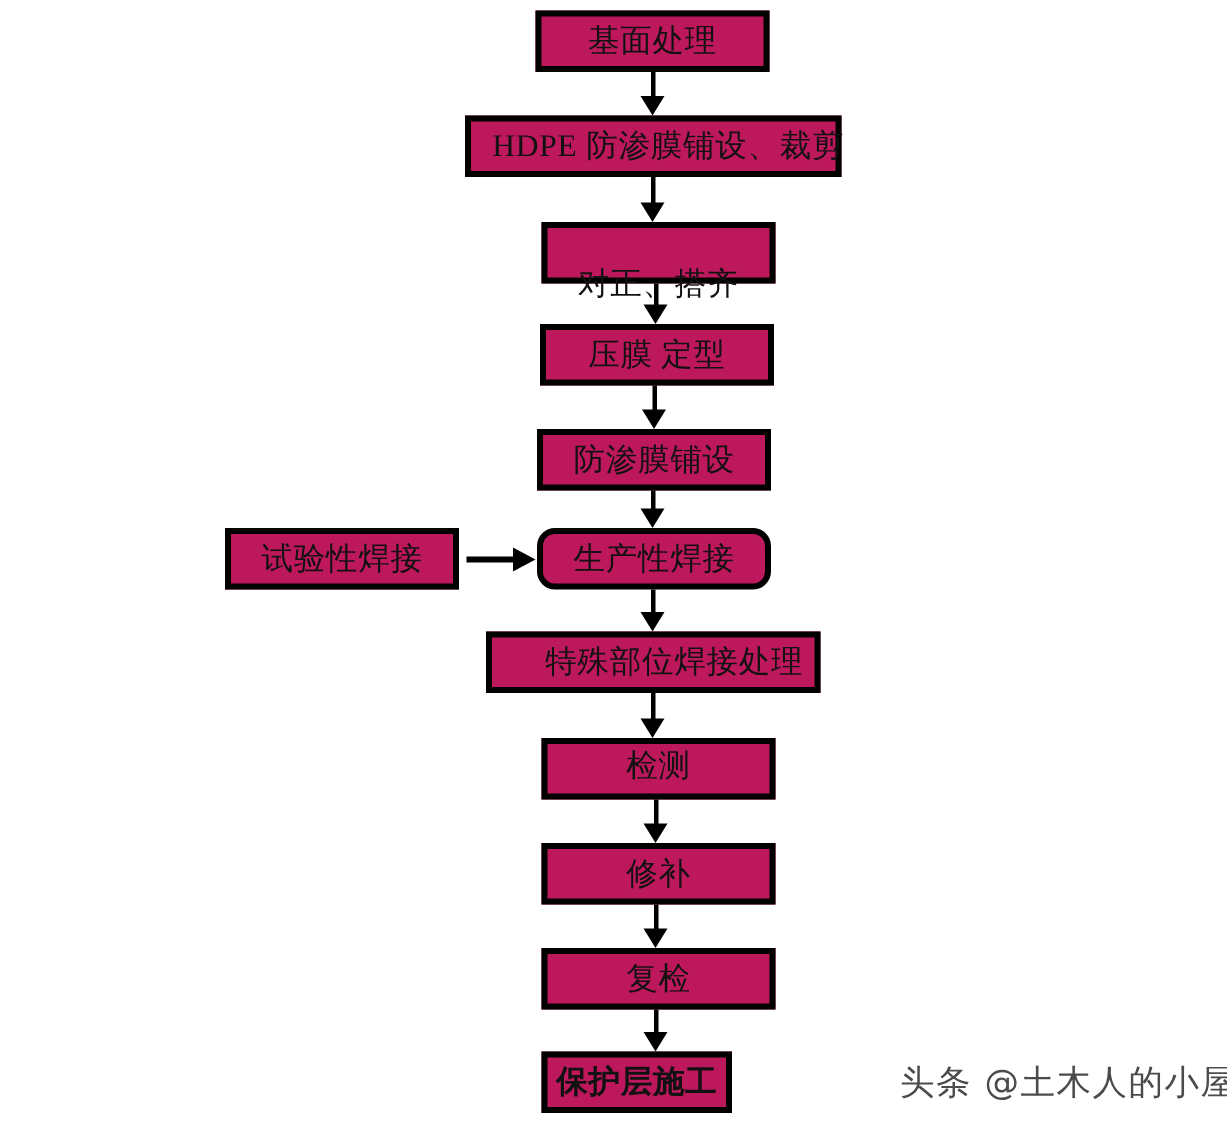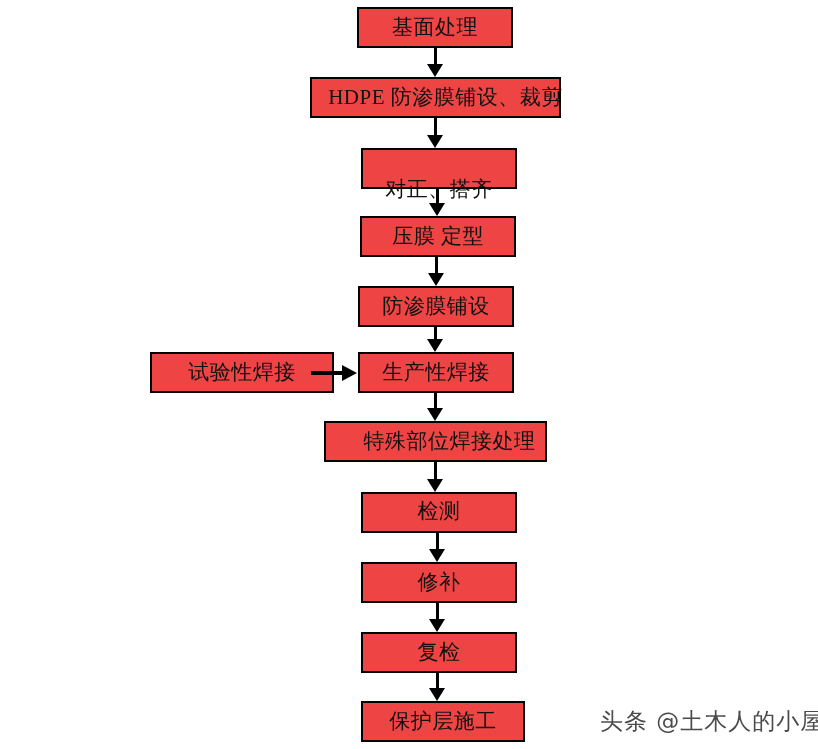--- a/index.html
+++ b/index.html
@@ -15,22 +15,22 @@
   #canvas {
     position: relative;
     width: 818px;
     height: 749px;
     background: #ffffff;
     overflow: hidden;
   }
   .node {
     position: absolute;
     box-sizing: border-box;
-    border: 2px solid #be185d;
-    background: #ef4444;
+    border: 4px solid #be185d;
+    background: #be185d;
     display: flex;
     align-items: center;
     justify-content: center;
     white-space: nowrap;
   }
   .node .node-label {
     font-size: 21px;
     line-height: 1;
     letter-spacing: 0.5px;
     color: #111111;
@@ -105,39 +105,39 @@
       </div>
       <div class="node" style="left: 361px; top: 148px; width: 156px; height: 41px; border-color: rgb(0, 0, 0);">
         <span class="node-label" style="color: rgb(17, 17, 17); margin-top: 41px;">对正、搭齐</span>
       </div>
       <div class="node" style="left: 360px; top: 216px; width: 156px; height: 41px; border-color: rgb(0, 0, 0);">
         <span class="node-label" style="color: rgb(17, 17, 17);">压膜 定型</span>
       </div>
       <div class="node" style="left: 358px; top: 286px; width: 156px; height: 41px; border-color: rgb(0, 0, 0);">
         <span class="node-label" style="color: rgb(17, 17, 17);">防渗膜铺设</span>
       </div>
-      <div class="node" style="left: 150px; top: 352px; width: 184px; height: 41px; border-color: rgb(0, 0, 0);">
+      <div class="node" style="left: 150px; top: 352px; width: 156px; height: 41px; border-color: rgb(0, 0, 0);">
         <span class="node-label" style="color: rgb(17, 17, 17);">试验性焊接</span>
       </div>
-      <div class="node" style="left: 358px; top: 352px; width: 156px; height: 41px; border-color: rgb(0, 0, 0);">
+      <div class="node" style="left: 358px; top: 352px; width: 156px; height: 41px; border-color: rgb(0, 0, 0); border-radius: 12px;">
         <span class="node-label" style="color: rgb(17, 17, 17);">生产性焊接</span>
       </div>
       <div class="node wide" style="left: 324px; top: 421px; width: 223px; height: 41px; border-color: rgb(0, 0, 0);">
         <span class="node-label" style="color: rgb(17, 17, 17); padding-left: 28px;">特殊部位焊接处理</span>
       </div>
       <div class="node" style="left: 361px; top: 492px; width: 156px; height: 41px; border-color: rgb(0, 0, 0);">
         <span class="node-label" style="color: rgb(17, 17, 17); font-family: Liberation Mono, monospace;">检测</span>
       </div>
       <div class="node" style="left: 361px; top: 562px; width: 156px; height: 41px; border-color: rgb(0, 0, 0);">
         <span class="node-label" style="color: rgb(17, 17, 17);">修补</span>
       </div>
       <div class="node" style="left: 361px; top: 632px; width: 156px; height: 41px; border-color: rgb(0, 0, 0);">
         <span class="node-label" style="color: rgb(17, 17, 17);">复检</span>
       </div>
-      <div class="node" style="left: 361px; top: 701px; width: 164px; height: 41px; border-color: rgb(0, 0, 0);">
+      <div class="node" style="left: 361px; top: 701px; width: 127px; height: 41px; border-color: rgb(0, 0, 0); font-weight: bold;">
         <span class="node-label" style="color: rgb(17, 17, 17);">保护层施工</span>
       </div>
     </div>
   <div id="edges-layer">
       <div class="arrow-v" style="left: 435px; top: 48px; height: 29px;">
         <div class="shaft" style="height: 17px; background: rgb(0, 0, 0);"></div>
         <div class="head" style="border-top-color: rgb(0, 0, 0);"></div>
       </div>
       <div class="arrow-v" style="left: 435px; top: 118px; height: 30px;">
         <div class="shaft" style="height: 18px; background: rgb(0, 0, 0);"></div>

